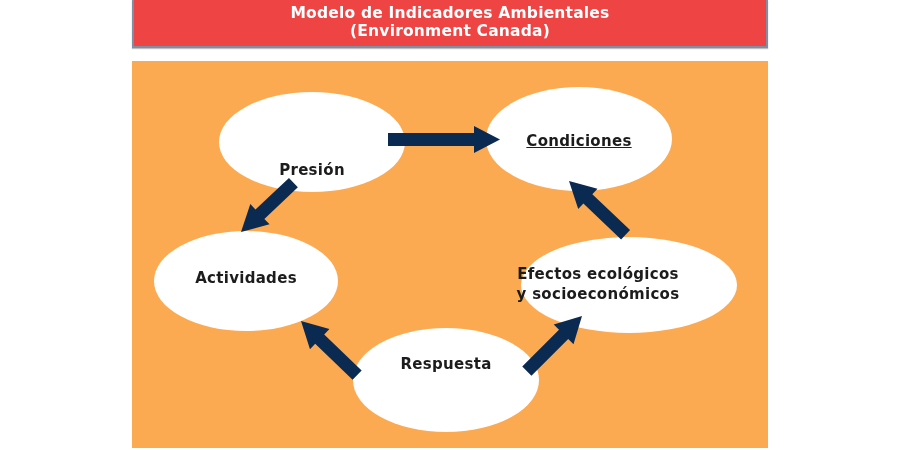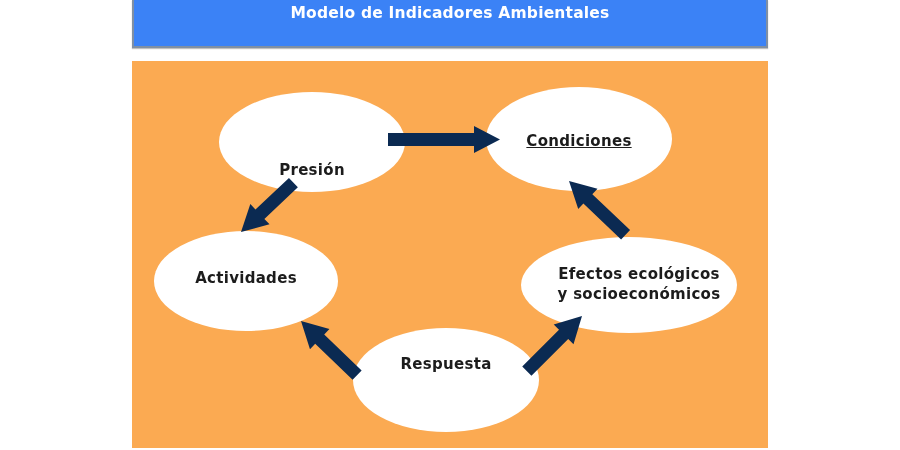--- a/index.html
+++ b/index.html
@@ -13,21 +13,21 @@
       position: relative;
       overflow: hidden;
       font-family: "DejaVu Sans", sans-serif;
     }
     .title-banner {
       position: absolute;
       left: 132px;
       top: 0px;
       width: 632px;
       height: 42px;
-      background: #3b82f6;
+      background: #ef4444;
       border: 2px solid #7f8fa3;
       border-top: none;
       box-shadow: 0 1px 1px rgba(0,0,0,0.25);
       color: #ffffff;
       text-align: center;
       font-weight: bold;
       font-size: 15.5px;
       line-height: 18px;
       padding-top: 4px;
       box-sizing: content-box;
@@ -62,20 +62,21 @@
       white-space: nowrap;
       letter-spacing: 0.3px;
     }
     .node-label span { display: block; }
   </style>
 </head>
 <body>
 
 <div class="title-banner">
   <span class="line">Modelo de Indicadores Ambientales</span>
+  <span class="line">(Environment Canada)</span>
 </div>
 
 <div class="panel"></div>
 
 <svg class="diagram" viewBox="0 0 900 450" xmlns="http://www.w3.org/2000/svg">
 
   <ellipse cx="312" cy="142" rx="93" ry="50" fill="#ffffff"></ellipse>
   <ellipse cx="579" cy="139" rx="93" ry="52" fill="#ffffff"></ellipse>
   <ellipse cx="246" cy="281" rx="92" ry="50" fill="#ffffff"></ellipse>
   <ellipse cx="629" cy="285" rx="108" ry="48" fill="#ffffff"></ellipse>
@@ -105,20 +106,20 @@
 </div>
 
 <div class="node-label" style="left:579px; top:141px;text-decoration:underline;">
   <span>Condiciones</span>
 </div>
 
 <div class="node-label" style="left:246px; top:278px;">
   <span>Actividades</span>
 </div>
 
-<div class="node-label" style="left:639px; top:284px;">
+<div class="node-label" style="left:598px; top:284px;">
   <span>Efectos ecológicos</span>
   <span>y socioeconómicos</span>
 </div>
 
 <div class="node-label" style="left:446px; top:364px;">
   <span>Respuesta</span>
 </div>
 
 </body></html>

